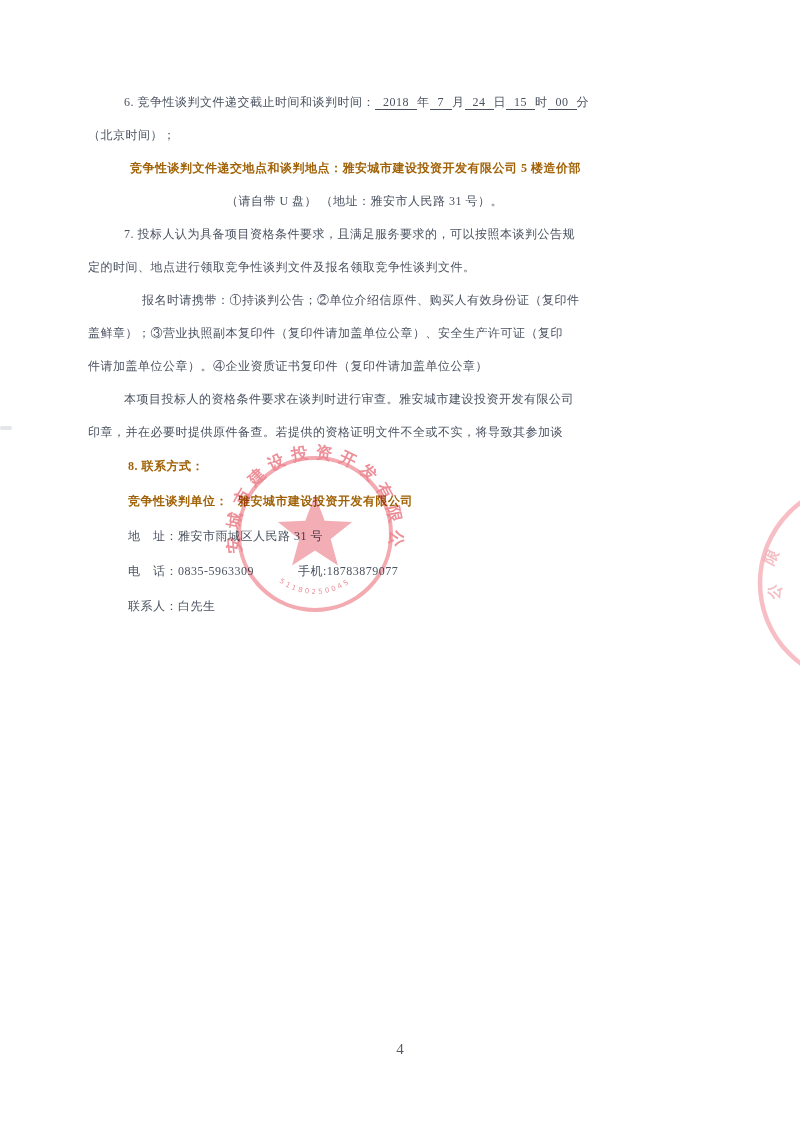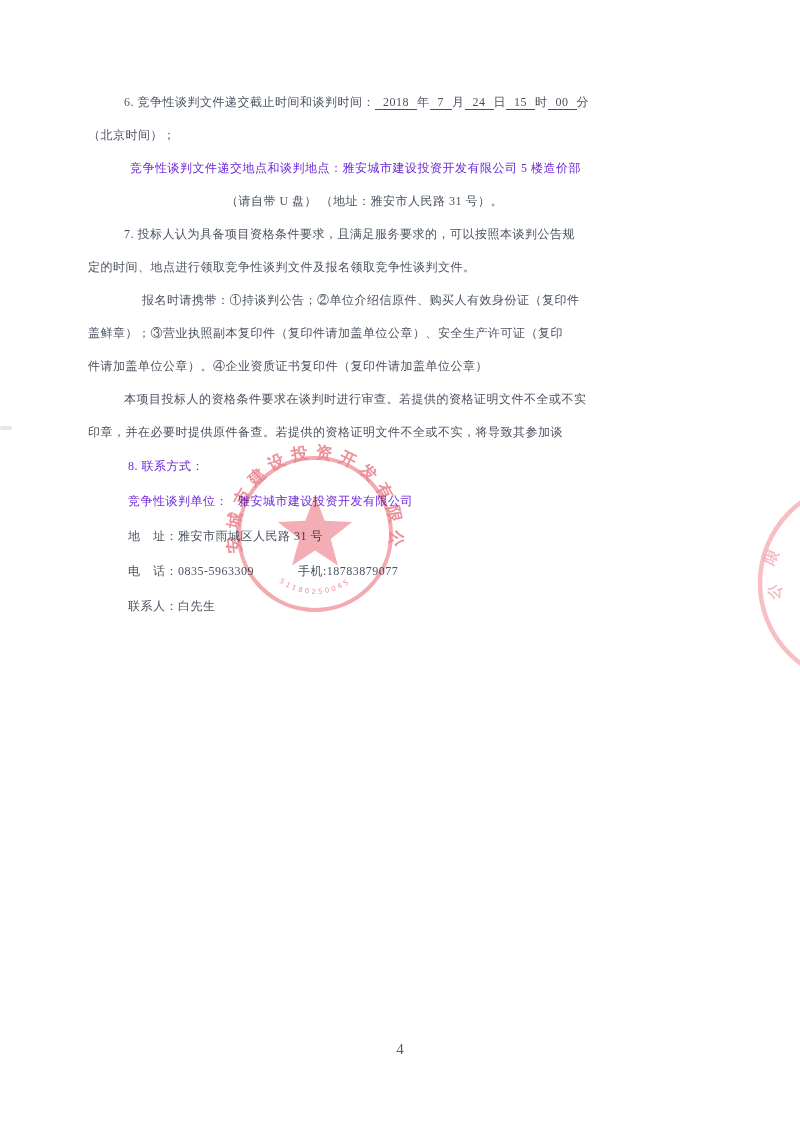--- a/index.html
+++ b/index.html
@@ -12,21 +12,21 @@
     color:#4a5260;
   }
   .doc{position:absolute;left:88px;top:86px;font-size:12px;}
   .ln{margin:0;height:33px;line-height:33px;white-space:nowrap;letter-spacing:0.5px;}
   .h35{height:35px;line-height:35px;}
   .ind-num{padding-left:36px;}   
   .ind-a{padding-left:42px;}     
   .ind-b{padding-left:52px;text-align:center;}     
   .ind-deep{padding-left:54px;}  
   .ind-c{padding-left:40px;}     
-  .bold{font-weight:400;color:#6d28d9;}
+  .bold{font-weight:700;color:#a16207;}
   .u{border-bottom:1.5px solid #4a5260;padding:0 8px;}
   .gap{margin-left:44px;}
   .vgap{margin-left:10px;}
   .pagenum{
     position:absolute;top:1038px;left:0;width:800px;
     text-align:center;font-size:15px;line-height:22px;color:#545b66;
   }
   .seal{
     position:absolute;left:225px;top:444px;
     mix-blend-mode:multiply;opacity:0.9;
@@ -53,21 +53,21 @@
 
     <p class="ln bold ind-a">竞争性谈判文件递交地点和谈判地点：雅安城市建设投资开发有限公司 5 楼造价部</p>
 
     <p class="ln ind-b">（请自带 U 盘） （地址：雅安市人民路 31 号）。</p>
 
     <p class="ln ind-num">7. 投标人认为具备项目资格条件要求，且满足服务要求的，可以按照本谈判公告规</p>
     <p class="ln">定的时间、地点进行领取竞争性谈判文件及报名领取竞争性谈判文件。</p>
     <p class="ln ind-deep">报名时请携带：①持谈判公告；②单位介绍信原件、购买人有效身份证（复印件</p>
     <p class="ln">盖鲜章）；③营业执照副本复印件（复印件请加盖单位公章）、安全生产许可证（复印</p>
     <p class="ln">件请加盖单位公章）。④企业资质证书复印件（复印件请加盖单位公章）</p>
-    <p class="ln ind-num">本项目投标人的资格条件要求在谈判时进行审查。若提供的资格证明文件不全或不实</p>
+    <p class="ln ind-num">本项目投标人的资格条件要求在谈判时进行审查。雅安城市建设投资开发有限公司</p>
     <p class="ln">印章，并在必要时提供原件备查。若提供的资格证明文件不全或不实，将导致其参加谈</p>
 
     <p class="ln h35 bold ind-c">8. 联系方式：</p>
 
     <p class="ln h35 ind-c"><span class="bold">竞争性谈判单位：</span><span class="bold vgap">雅安城市建设投资开发有限公司</span></p>
 
     <p class="ln h35 ind-c">地　址：雅安市雨城区人民路 31 号</p>
 
     <p class="ln h35 ind-c"><span>电　话：0835-5963309</span><span class="gap">手机:18783879077</span></p>
 

